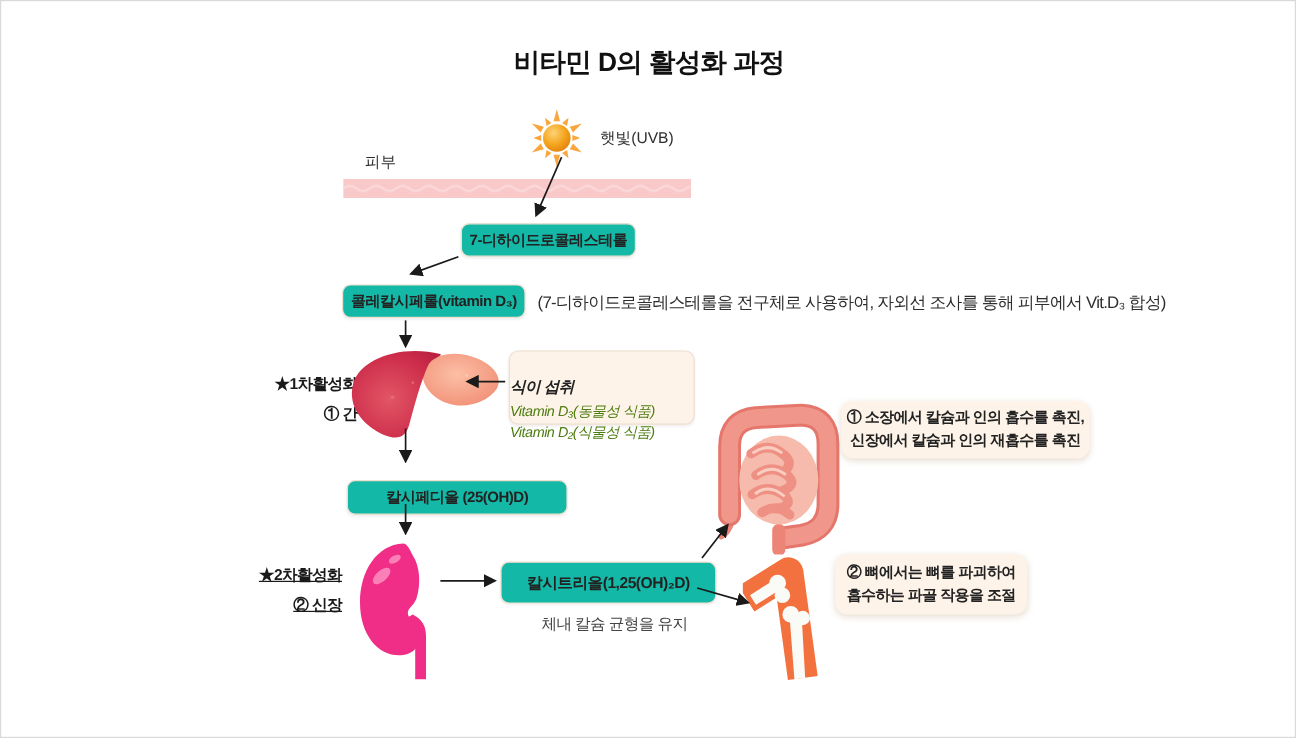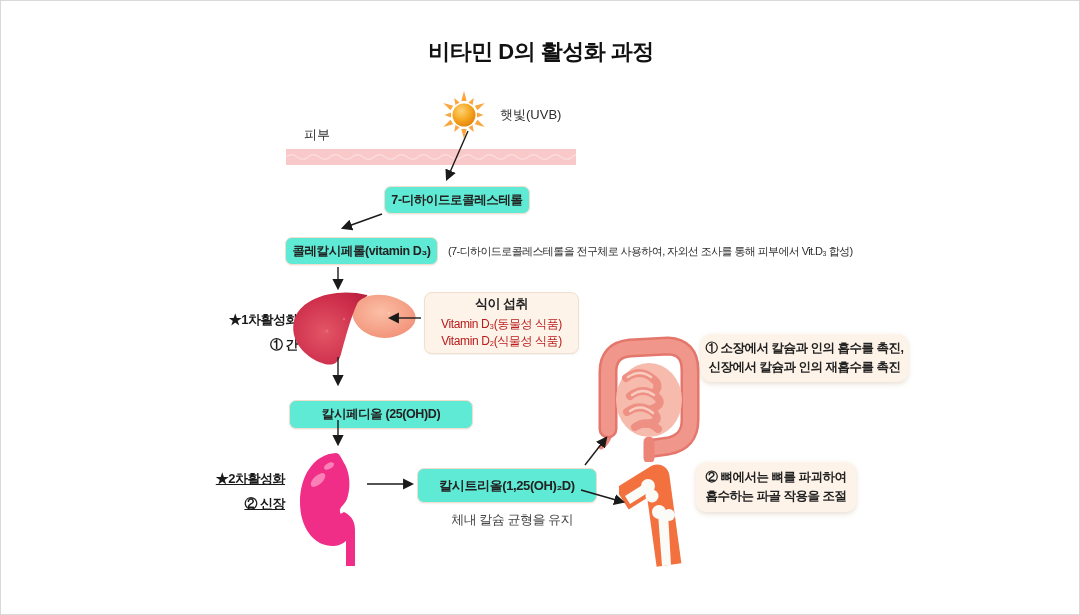--- a/index.html
+++ b/index.html
@@ -10,37 +10,37 @@
     font-family:"Liberation Sans", sans-serif; color:#222;
   }
   .abs { position:absolute; }
   .page-title {
     position:absolute; left:0; top:36px; width:1080px; text-align:center;
     font-size:22px; font-weight:700; color:#111; letter-spacing:-0.5px;
   }
   .small-label { position:absolute; font-size:13px; font-weight:500; color:#2e2e2e; white-space:nowrap; }
   .flow-box {
     position:absolute; display:flex; align-items:center; justify-content:center;
-    background:#5eead4; border:1px solid #F0DFCE; border-radius:7px;
+    background:#14b8a6; border:1px solid #F0DFCE; border-radius:7px;
     box-shadow:0 1px 2px rgba(0,0,0,0.06);
     font-size:12.5px; font-weight:600; color:#222; letter-spacing:-0.4px; white-space:nowrap;
   }
   .note-text {
-    position:absolute; font-size:11px; font-weight:500; color:#2e2e2e;
+    position:absolute; font-size:14px; font-weight:500; color:#2e2e2e;
     letter-spacing:-0.6px; white-space:nowrap;
   }
   .stage-group { position:absolute; width:112px; text-align:right; font-weight:700; color:#1a1a1a; }
   .stage-group .stage-line1 { font-size:13px; letter-spacing:-0.5px; }
   .stage-group .stage-line2 { font-size:13px; margin-top:7px; letter-spacing:-0.5px; }
   .diet-box {
     position:absolute; background:#FDF3E8; border:1px solid #F0DFCE; border-radius:8px;
-    box-shadow:0 1px 2px rgba(0,0,0,0.06); text-align:center; padding-top:2px;
+    box-shadow:0 1px 2px rgba(0,0,0,0.06); padding-top:21px;font-style:italic;
   }
   .diet-title { font-size:13px; font-weight:700; color:#222; letter-spacing:-0.5px; margin-bottom:3px; }
-  .diet-line { font-size:12px; font-weight:500; color:#b91c1c; letter-spacing:-0.4px; line-height:17px; white-space:nowrap; }
+  .diet-line { font-size:12px; font-weight:500; color:#4d7c0f; letter-spacing:-0.4px; line-height:17px; white-space:nowrap; }
   .effect-box {
     position:absolute; background:#FDF3E8; border-radius:10px;
     box-shadow:0 2px 5px rgba(190,160,130,0.35);
     display:flex; flex-direction:column; align-items:center; justify-content:center;
     font-size:12.5px; font-weight:600; color:#222; letter-spacing:-0.5px; line-height:19px;
     white-space:nowrap;
   }
   .caption-text {
     position:absolute; font-size:13px; font-weight:500; color:#444;
     letter-spacing:-0.5px; text-align:right; white-space:nowrap;

